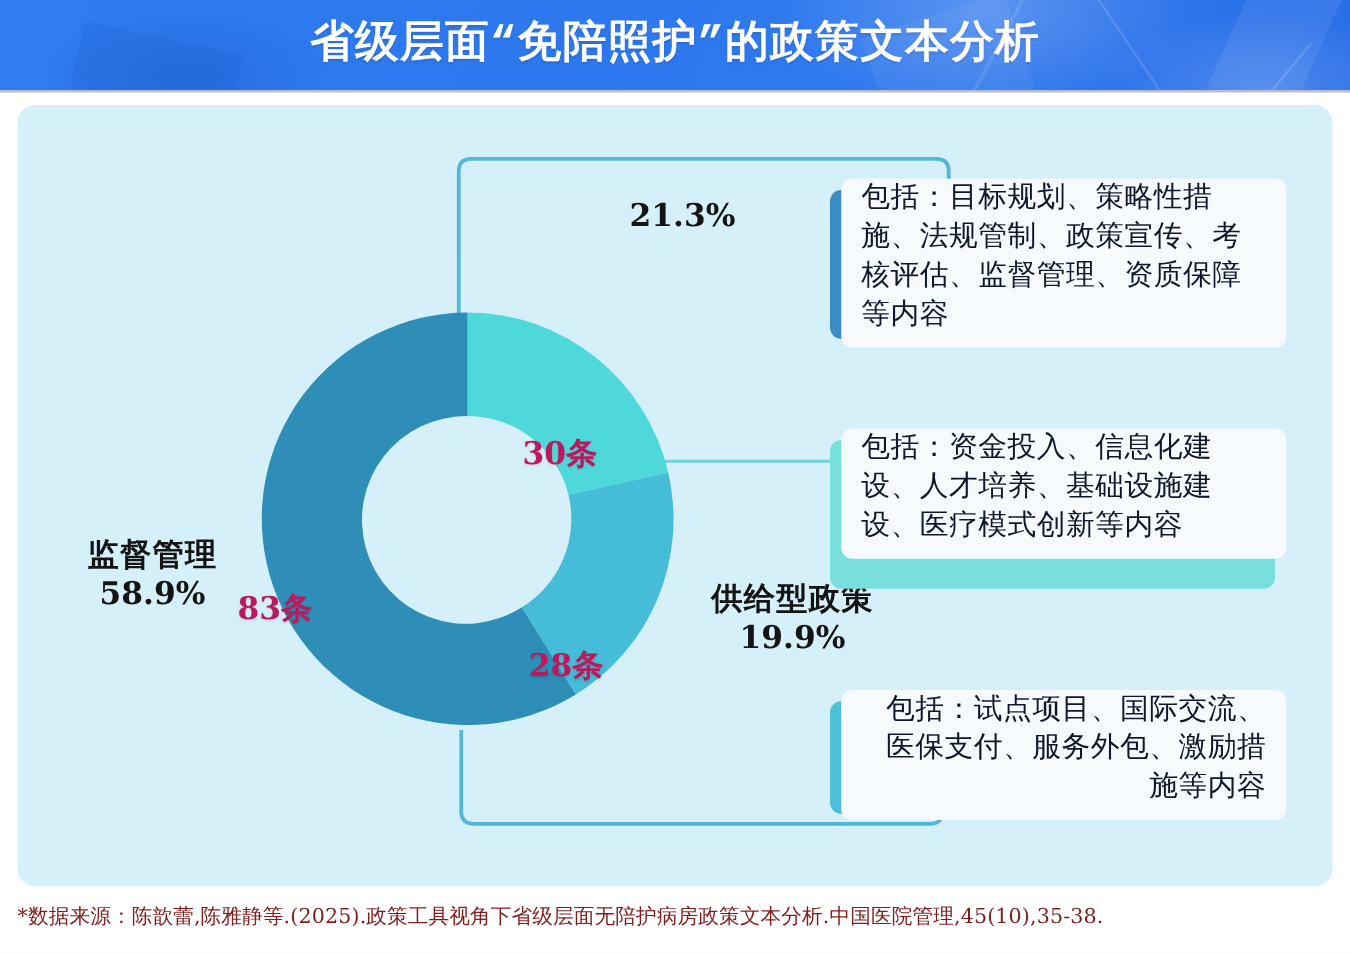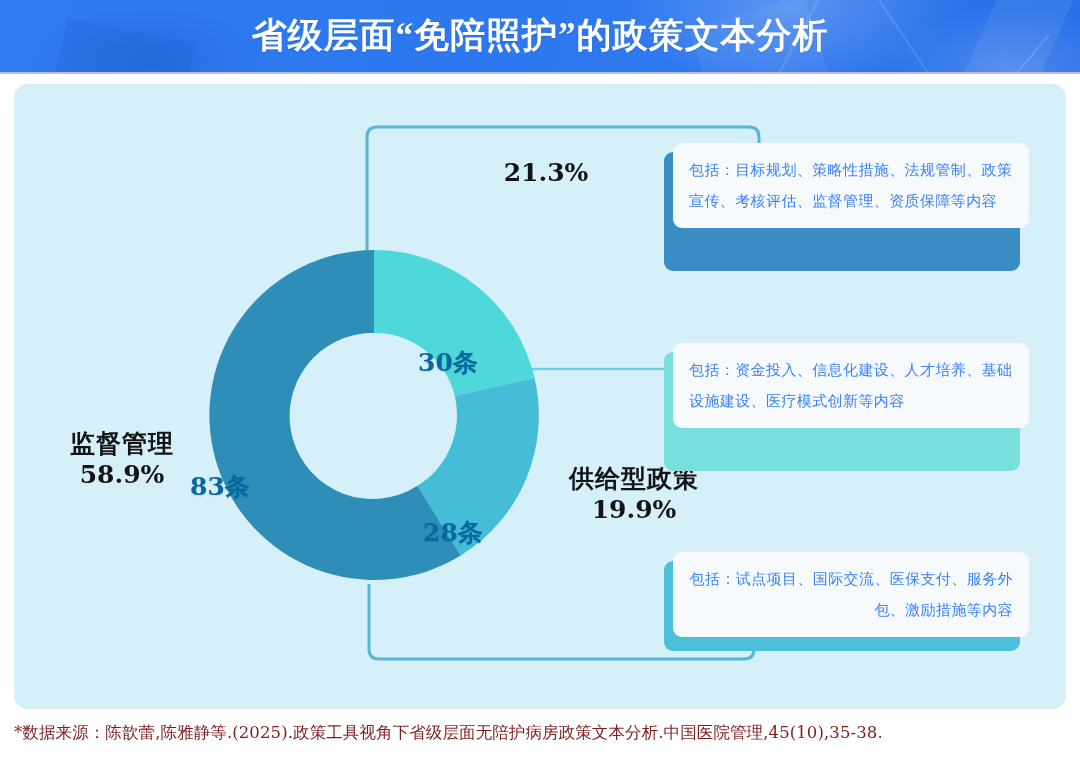--- a/index.html
+++ b/index.html
@@ -41,21 +41,21 @@
   .hdr-streak.s6 { left: 60px;  top: 30px;   width: 130px;height: 60px;  transform: rotate(12deg); background: rgba(30,90,200,0.18); }
 
   .header-title {
     position: absolute;
     left: 0; top: 0;
     width: 1080px;
     height: 62px;
     line-height: 72px;
     text-align: center;
     color: #ffffff;
-    font-family: Liberation Serif, serif;
+    font-family: Liberation Mono, monospace;
     font-size: 35px;
     font-weight: 700;
     letter-spacing: 1px;
     white-space: nowrap;
     text-shadow: 0 1px 2px rgba(0,0,0,0.10);
   }
 
   .header-rule {
     position: absolute;
     left: 0; top: 72px;
@@ -87,21 +87,21 @@
     position: absolute;
     left: 190px;
     top: 161px;
     width: 340px;
     height: 340px;
   }
 
   
   .slice-label {
     position: absolute;
-    color: #0369a1;
+    color: #be185d;
     font-family: "DejaVu Serif", "Liberation Serif", serif;
     font-size: 25px;
     font-weight: 700;
     white-space: nowrap;
     text-shadow: 0 1px 2px rgba(0,0,0,0.13);
   }
   .slice-label.supply { left: 404px; top: 262px; }
   .slice-label.env    { left: 176px; top: 386px; }
   .slice-label.demand { left: 409px; top: 432px; }
 
@@ -120,24 +120,24 @@
   .cat.supply { left: 432px; top: 73px;  width: 200px; }
   .cat.env    { left: 8px;   top: 345px; width: 200px; }
   .cat.demand { left: 520px; top: 380px; width: 200px; }
 
   
   .callout {
     position: absolute;
     box-sizing: border-box;
     background: #f7fafd;
     border-radius: 9px;
-    padding: 12px 16px 11px 16px;
-    color: #3b82f6;
-    font-family: "DejaVu Serif", "Liberation Serif", serif;
-    font-size: 15px;
+    padding: 0 16px 11px 16px;
+    color: #0f172a;
+    font-family: "DejaVu Serif", "Liberation Serif", serif;
+    font-size: 23px;
     line-height: 31px;
     letter-spacing: 0.4px;
     z-index: 4;
   }
   .callout-shadow {
     position: absolute;
     border-radius: 9px;
     z-index: 3;
   }
 

